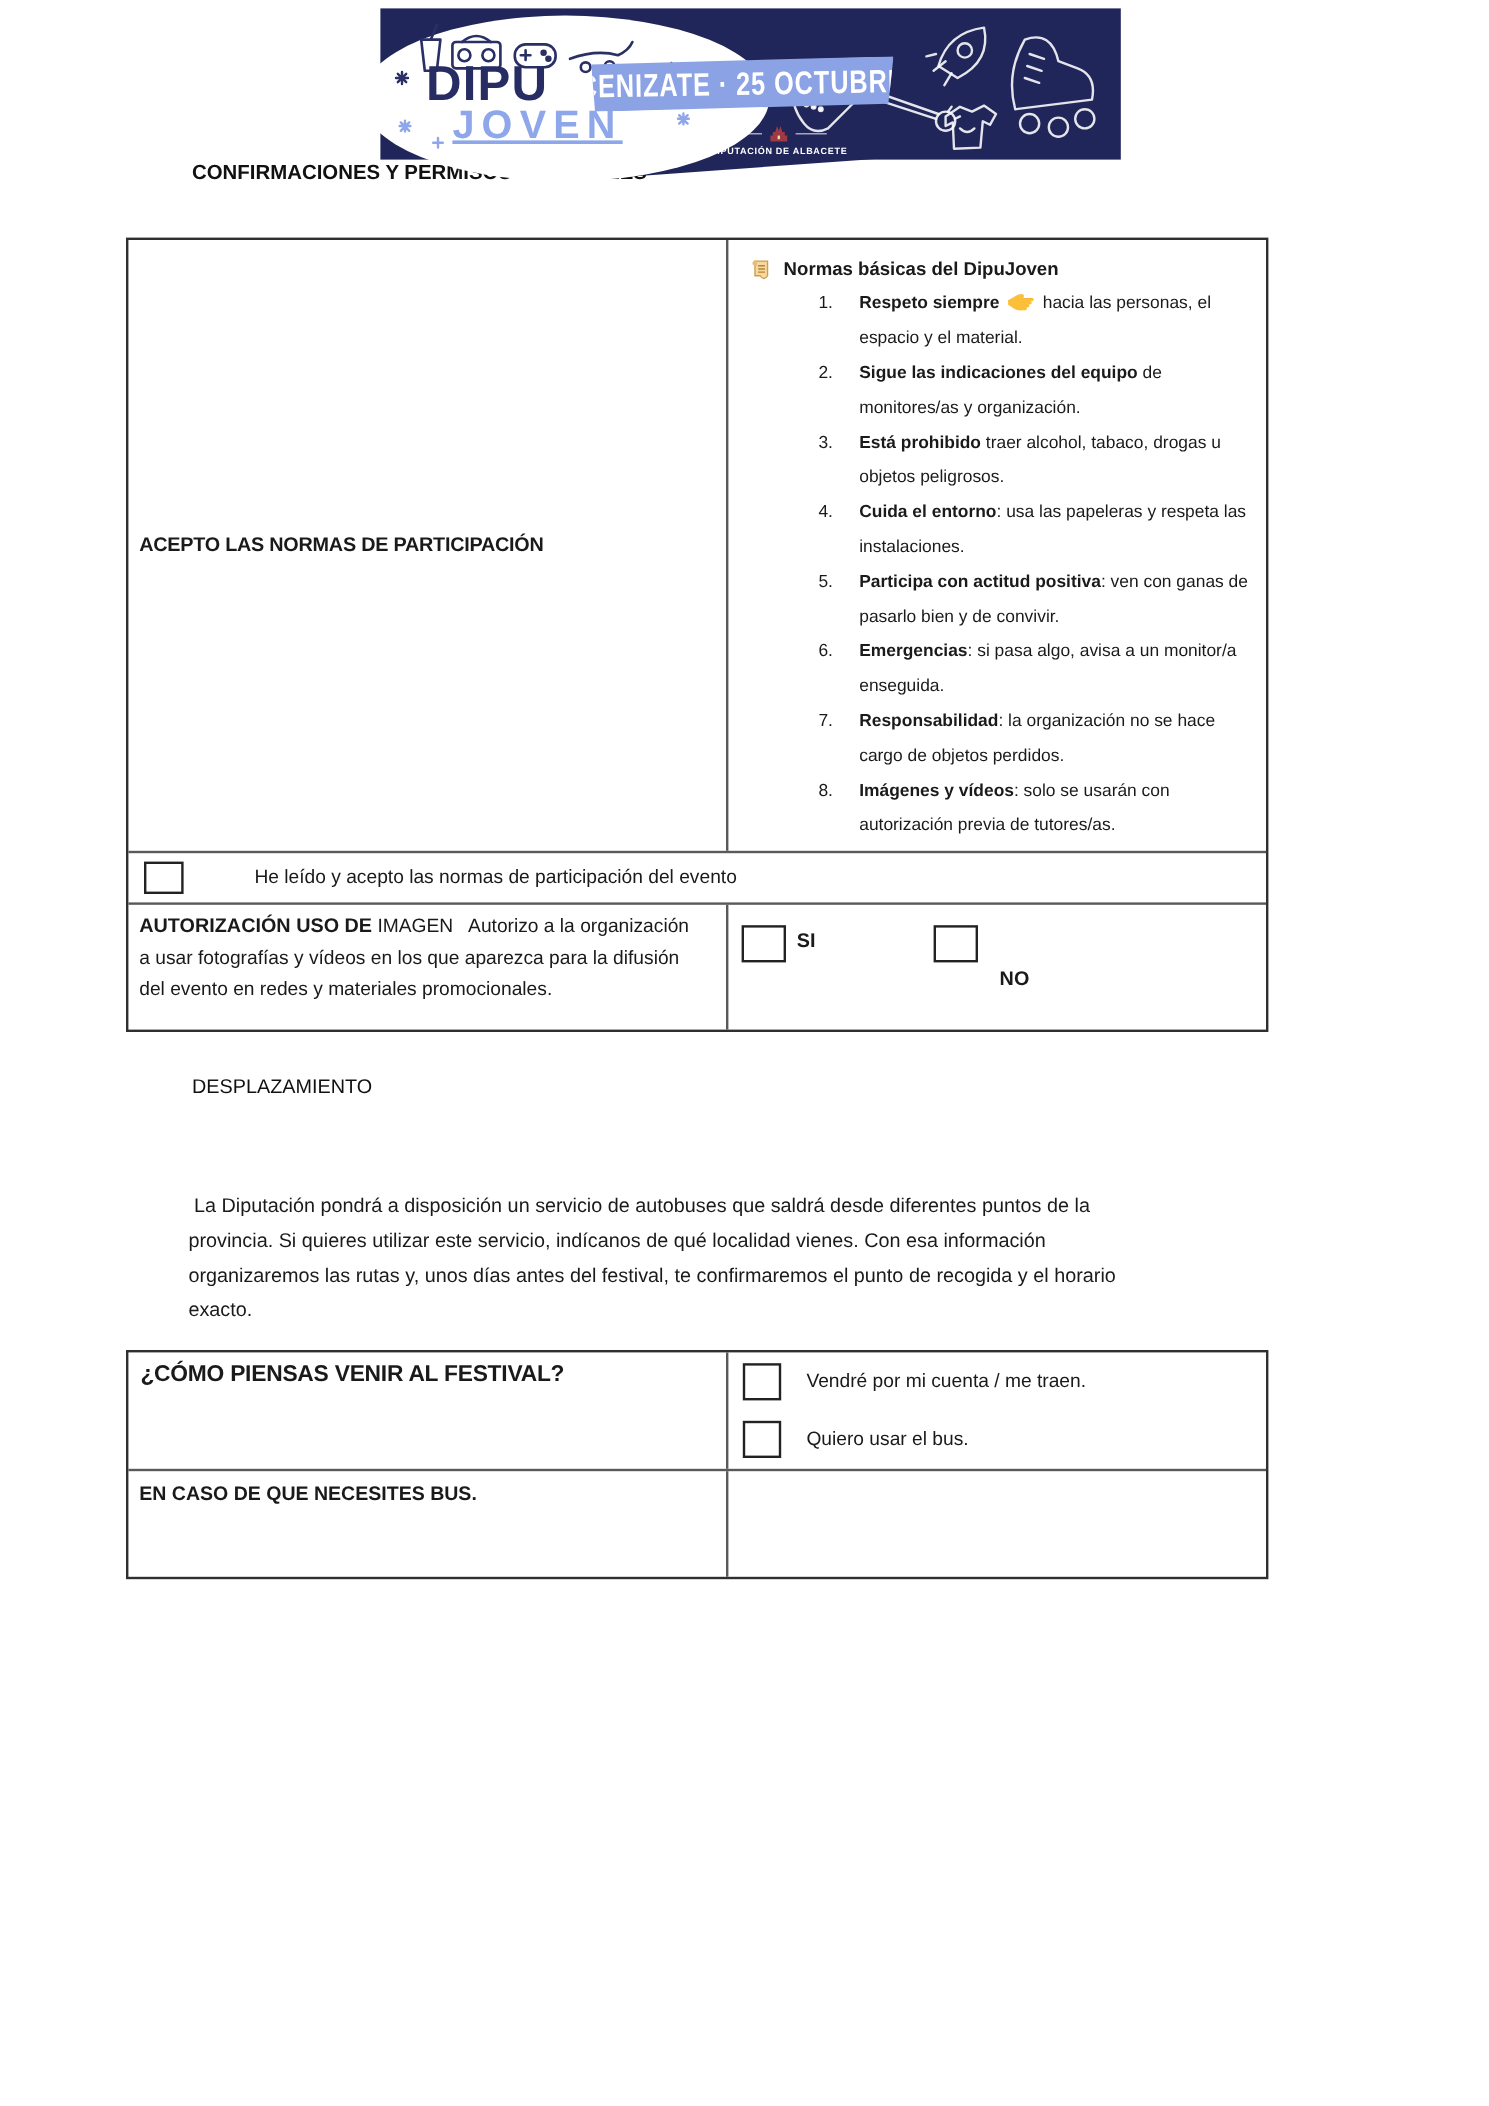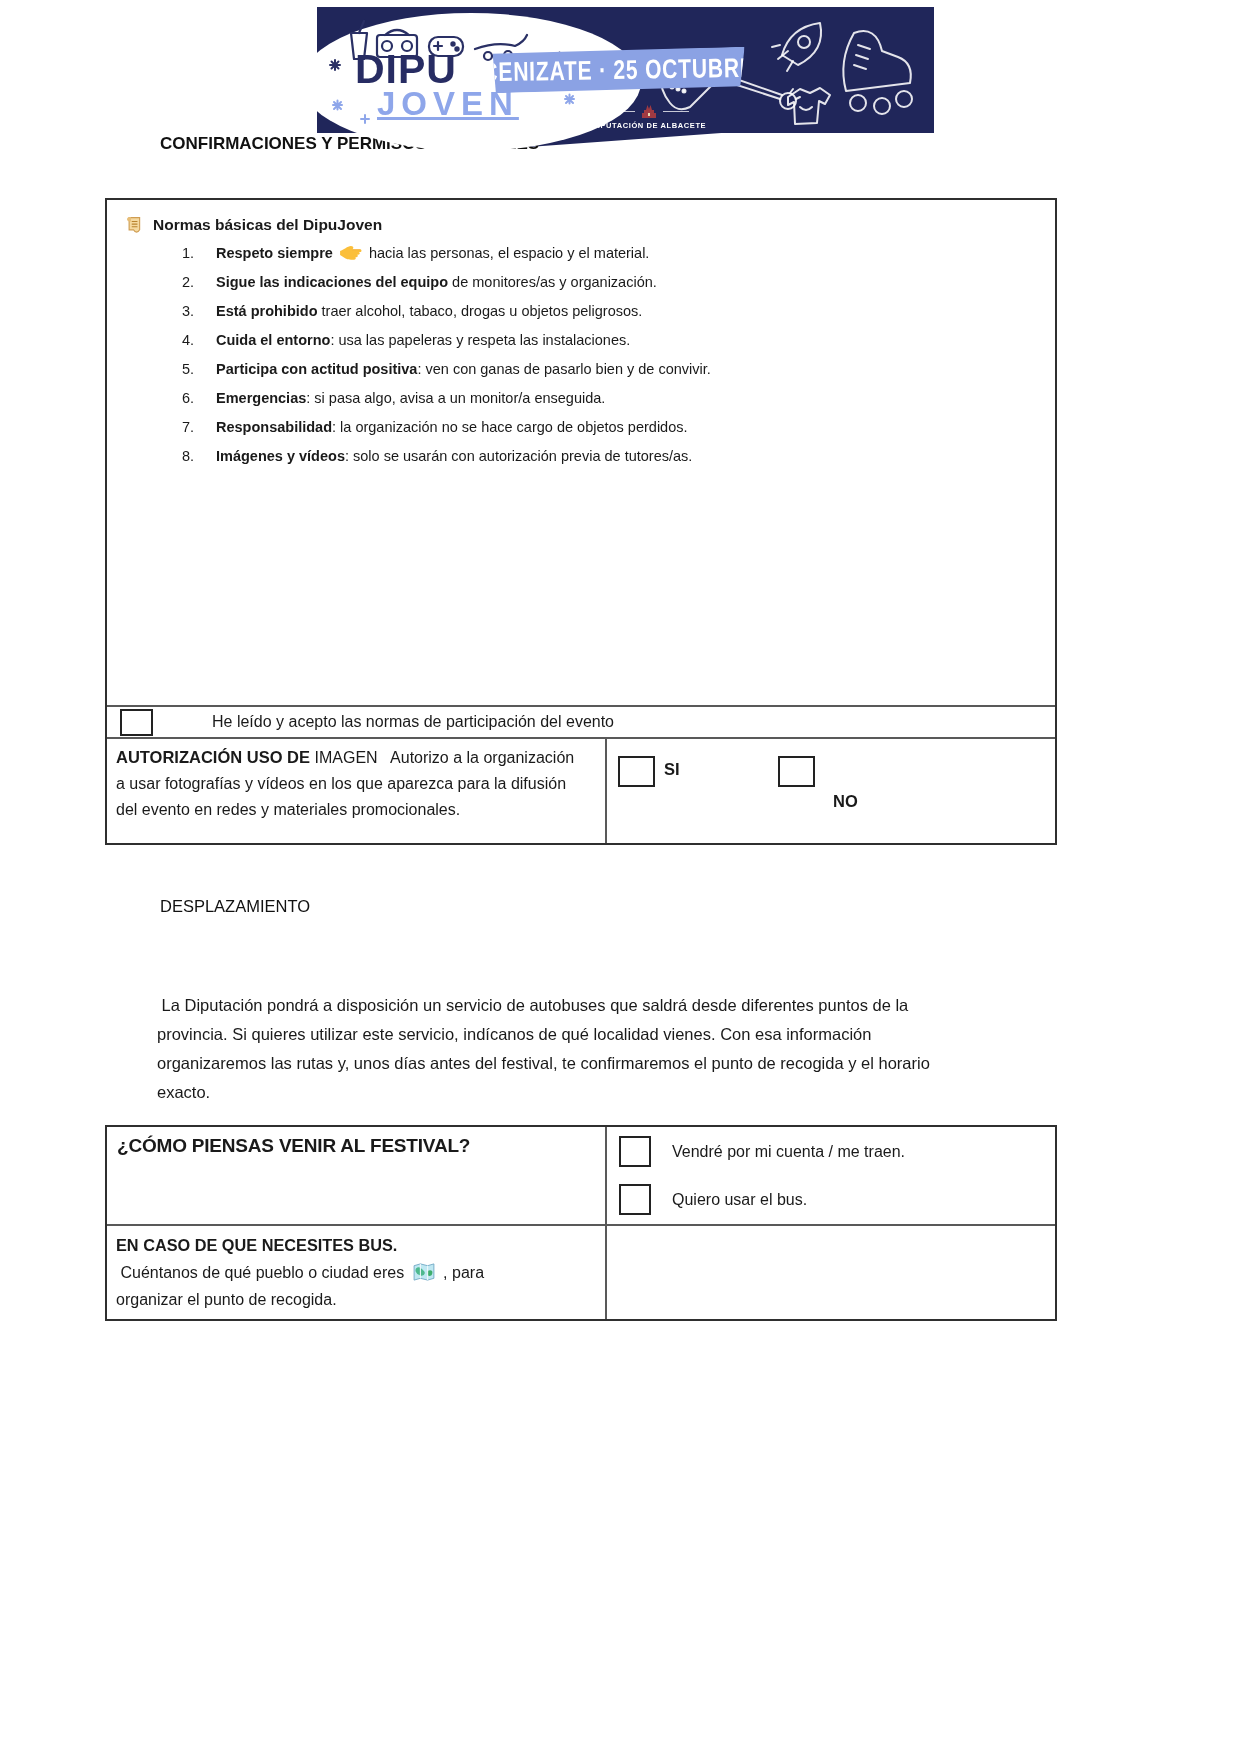--- a/index.html
+++ b/index.html
@@ -44,21 +44,21 @@
   .accept-cell{display:flex;align-items:center;padding:0 4px 0 9px;}
   .accept-label{font-weight:bold;font-size:16.5px;letter-spacing:-0.2px;}
   .norms-cell{padding:10px 6px 6px 12px;font-size:14.5px;line-height:29px;}
   .norms-title{display:flex;align-items:center;gap:9px;font-size:15.5px;font-weight:bold;margin-left:4px;height:29px;}
   .rules{margin-left:63px;}
   .rule{display:flex;}
   .rule-num{width:34px;flex:none;}
   .rule-text{flex:1;white-space:pre-wrap;}
   .icon-finger{vertical-align:-4px;margin:0 2px;}
 
-  .r2{height:32px;align-items:center;padding-left:13px;font-size:16px;}
+  .r2{height:43px;align-items:center;padding-left:13px;font-size:16px;}
   .r2 .lbl{margin-left:59px;}
   .cb{display:inline-block;width:29px;height:23px;border:2px solid #222;background:#fff;flex:none;}
 
   .r3{min-height:104px;}
   .auth-cell{padding:5px 30px 20px 9px;font-size:16px;line-height:26px;}
   .auth-cell b{font-size:16.5px;}
   .auth-text{white-space:pre-wrap;}
   .sino-cell{position:relative;}
   .cb-si{position:absolute;left:11px;top:17px;width:33px;height:27px;}
   .lbl-si{position:absolute;left:57px;top:21px;font-weight:bold;font-size:16.5px;}
@@ -158,20 +158,23 @@
         <span class="org-line"></span>
       </div>
       <div class="org-text">DIPUTACIÓN DE ALBACETE</div>
     </div>
   </div>
 
   <h1 class="title">CONFIRMACIONES Y PERMISOS ESPECIALES</h1>
 
   <div class="tbl t1">
     <div class="row r1">
+      <div class="cell left accept-cell">
+        <span class="accept-label">ACEPTO LAS NORMAS DE PARTICIPACIÓN</span>
+      </div>
       <div class="cell right norms-cell">
         <div class="norms-title">
           <svg class="icon-scroll" width="21" height="22" viewBox="0 0 24 25">
             <path fill="#f5d9a0" stroke="#cf9d52" stroke-width="1.3" d="M7 4 H19 V18 c-2 3.5-5 3.5-7 0 H7 Z"></path>
             <path fill="#e7bd77" d="M7.6 3.4 C3.6 3.4 3.6 8.6 7.6 8.6 L9 8.6 9 3.4 Z"></path>
             <g stroke="#b9842f" stroke-width="1.3">
               <path d="M10 8.5 h6.5 M10 11.5 h6.5 M10 14.5 h6.5"></path>
             </g>
           </svg>
           <b>Normas básicas del DipuJoven</b>
@@ -251,24 +254,18 @@
           </div>
           <div class="opt">
             <span class="cb"></span>
             <span>Quiero usar el bus.</span>
           </div>
         </div>
     </div>
     <div class="row">
       <div class="cell left bus-cell">
         <div><b>EN CASO DE QUE NECESITES BUS.</b></div>
-        <div class="buswrap"><span> Cuéntanos de qué pueblo o ciudad eres </span><svg class="icon-map" width="22" height="18" viewBox="0 0 24 20">
-              <path fill="#bfe8f2" stroke="#6fa7c4" stroke-width="1" d="M1 3 L8 1 L16 3 L23 1 V17 L16 19 L8 17 L1 19 Z"></path>
-              <path fill="#4db98f" d="M3 6 q3 -2.5 6 0 q3 2 4 5 q-1 4 -5 3 q-4 -1 -5 -4 q-1 -2 0 -4 z"></path>
-              <path fill="#3fae6d" d="M16 9 q3 -2 5 0 q1 3 -1 5 q-3 1 -4 -1 q-1 -2 0 -4 z"></path>
-              <path stroke="#eef7fb" stroke-width="1.2" d="M8 1 V17 M16 3 V19" fill="none"></path>
-            </svg><span> , para organizar el punto de recogida.</span></div>
       </div>
       <div class="cell right"></div>
     </div>
   </div>
 
 </div>
 
 </body></html>

